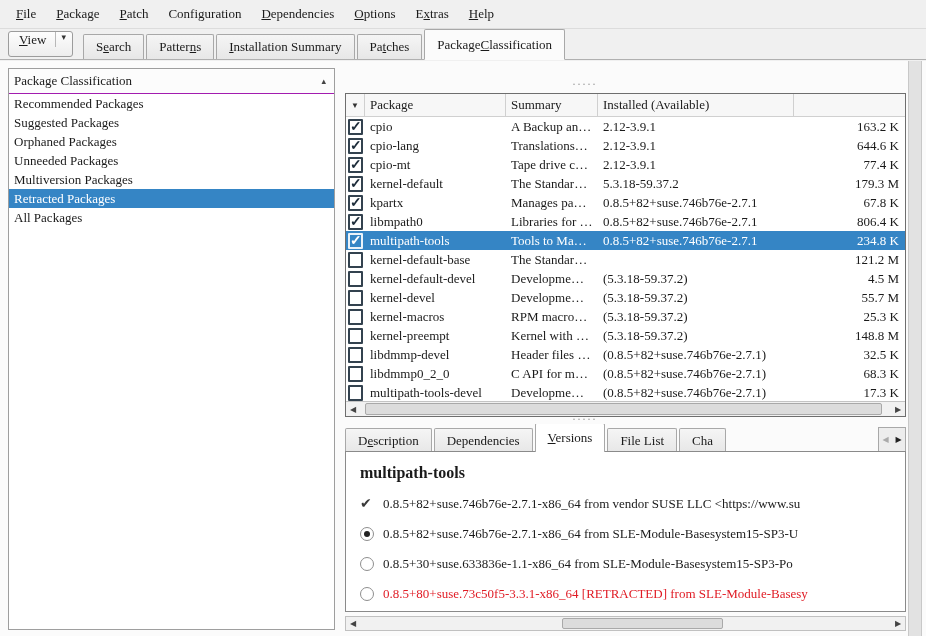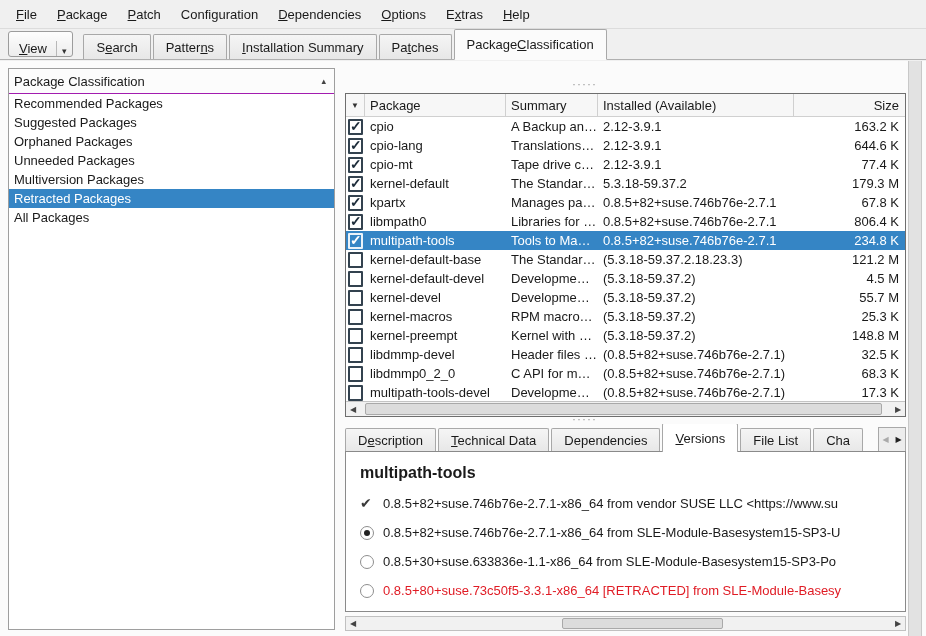--- a/index.html
+++ b/index.html
@@ -1,29 +1,29 @@
 <!DOCTYPE html>
 <html><head>
 <meta charset="utf-8">
 <style>
   html,body{margin:0;padding:0;background:#e6e6e6;}
   .window{position:relative;width:926px;height:636px;background:#f0f0f0;
-    font-family:Liberation Sans, sans-serif;font-size:13px;color:#1a1a1a;overflow:hidden;}
+    font-family:Liberation Serif, serif;font-size:13px;color:#1a1a1a;overflow:hidden;}
   .accel{text-decoration:underline;}
 
   
   .menubar{position:absolute;top:0;left:0;right:0;height:29px;background:#f0f0f0;
     border-bottom:1px solid #dcdcdc;display:flex;align-items:center;padding-left:6px;box-sizing:border-box;}
   .menu-item{padding:4px 10px;white-space:nowrap;cursor:default;}
 
   
   .tabbar{position:absolute;top:29px;left:0;right:0;height:31px;background:#f0f0f0;
     border-bottom:1px solid #b0b0b0;display:flex;align-items:flex-end;padding-left:8px;box-sizing:border-box;}
   .view-button{height:24px;margin:0 10px 2px 0;border:1px solid #9c9c9c;border-radius:3px;
-    background:linear-gradient(#fdfdfd,#ededed);display:flex;align-items:flex-end;padding:0 6px 0 10px;}
+    background:linear-gradient(#fdfdfd,#ededed);display:flex;align-items:flex-start;padding:0 6px 0 10px;}
   .vb-sep{width:1px;height:15px;background:#b8b8b8;margin:0 5px 0 9px;}
   .vb-caret{font-size:9px;color:#333;}
   .tab{height:24px;border:1px solid #a8a8a8;border-bottom:none;border-radius:2px 2px 0 0;
     background:linear-gradient(#f5f5f5,#e7e7e7);display:flex;align-items:center;padding:0 12px;
     margin-right:2px;white-space:nowrap;position:relative;}
   .tab.active{height:29px;background:#fbfbfb;margin-bottom:-1px;z-index:2;border-bottom:1px solid #fbfbfb;}
 
   
   .content{position:absolute;top:61px;left:0;right:0;bottom:0;background:#fbfbfb;}
 
@@ -196,21 +196,20 @@
     <div class="dots dots-top">·····</div>
 
     <div class="pkg-table">
       <div class="thead">
         <div class="th col-status">
             <span class="sort-desc">▼</span>
           </div>
         <div class="th col-package">Package</div>
         <div class="th col-summary">Summary</div>
         <div class="th col-installed">Installed (Available)</div>
-        <div class="th col-size">Size</div>
       </div>
       <div>
 
           <div class="trow">
             <div class="td col-status">
               <span class="checkbox checked"></span>
             </div>
             <div class="td col-package">cpio</div>
             <div class="td col-summary">A Backup an…</div>
             <div class="td col-installed">2.12-3.9.1</div>
@@ -276,21 +275,20 @@
             <div class="td col-installed">0.8.5+82+suse.746b76e-2.7.1</div>
             <div class="td col-size">234.8 K</div>
           </div>
 
           <div class="trow">
             <div class="td col-status">
               <span class="checkbox"></span>
             </div>
             <div class="td col-package">kernel-default-base</div>
             <div class="td col-summary">The Standar…</div>
-            <div class="td col-installed">(5.3.18-59.37.2.18.23.3)</div>
             <div class="td col-size">121.2 M</div>
           </div>
 
           <div class="trow">
             <div class="td col-status">
               <span class="checkbox"></span>
             </div>
             <div class="td col-package">kernel-default-devel</div>
             <div class="td col-summary">Developme…</div>
             <div class="td col-installed">(5.3.18-59.37.2)</div>
@@ -368,23 +366,20 @@
 
     <div class="dots dots-bottom">·····</div>
 
     <div class="detail-tabs">
       <div style="display:flex;align-items:flex-end;">
 
           <div class="dtab">
             <span class="dtab-inner"><span>D</span><span class="accel">e</span><span>scription</span></span>
           </div>
 
-          <div class="dtab">
-            <span class="dtab-inner"><span></span><span class="accel">T</span><span>echnical Data</span></span>
-          </div>
 
           <div class="dtab">
             <span class="dtab-inner"><span></span><span class="accel"></span><span>Dependencies</span></span>
           </div>
 
           <div class="dtab active">
             <span class="dtab-inner"><span></span><span class="accel">V</span><span>ersions</span></span>
           </div>
 
           <div class="dtab">

